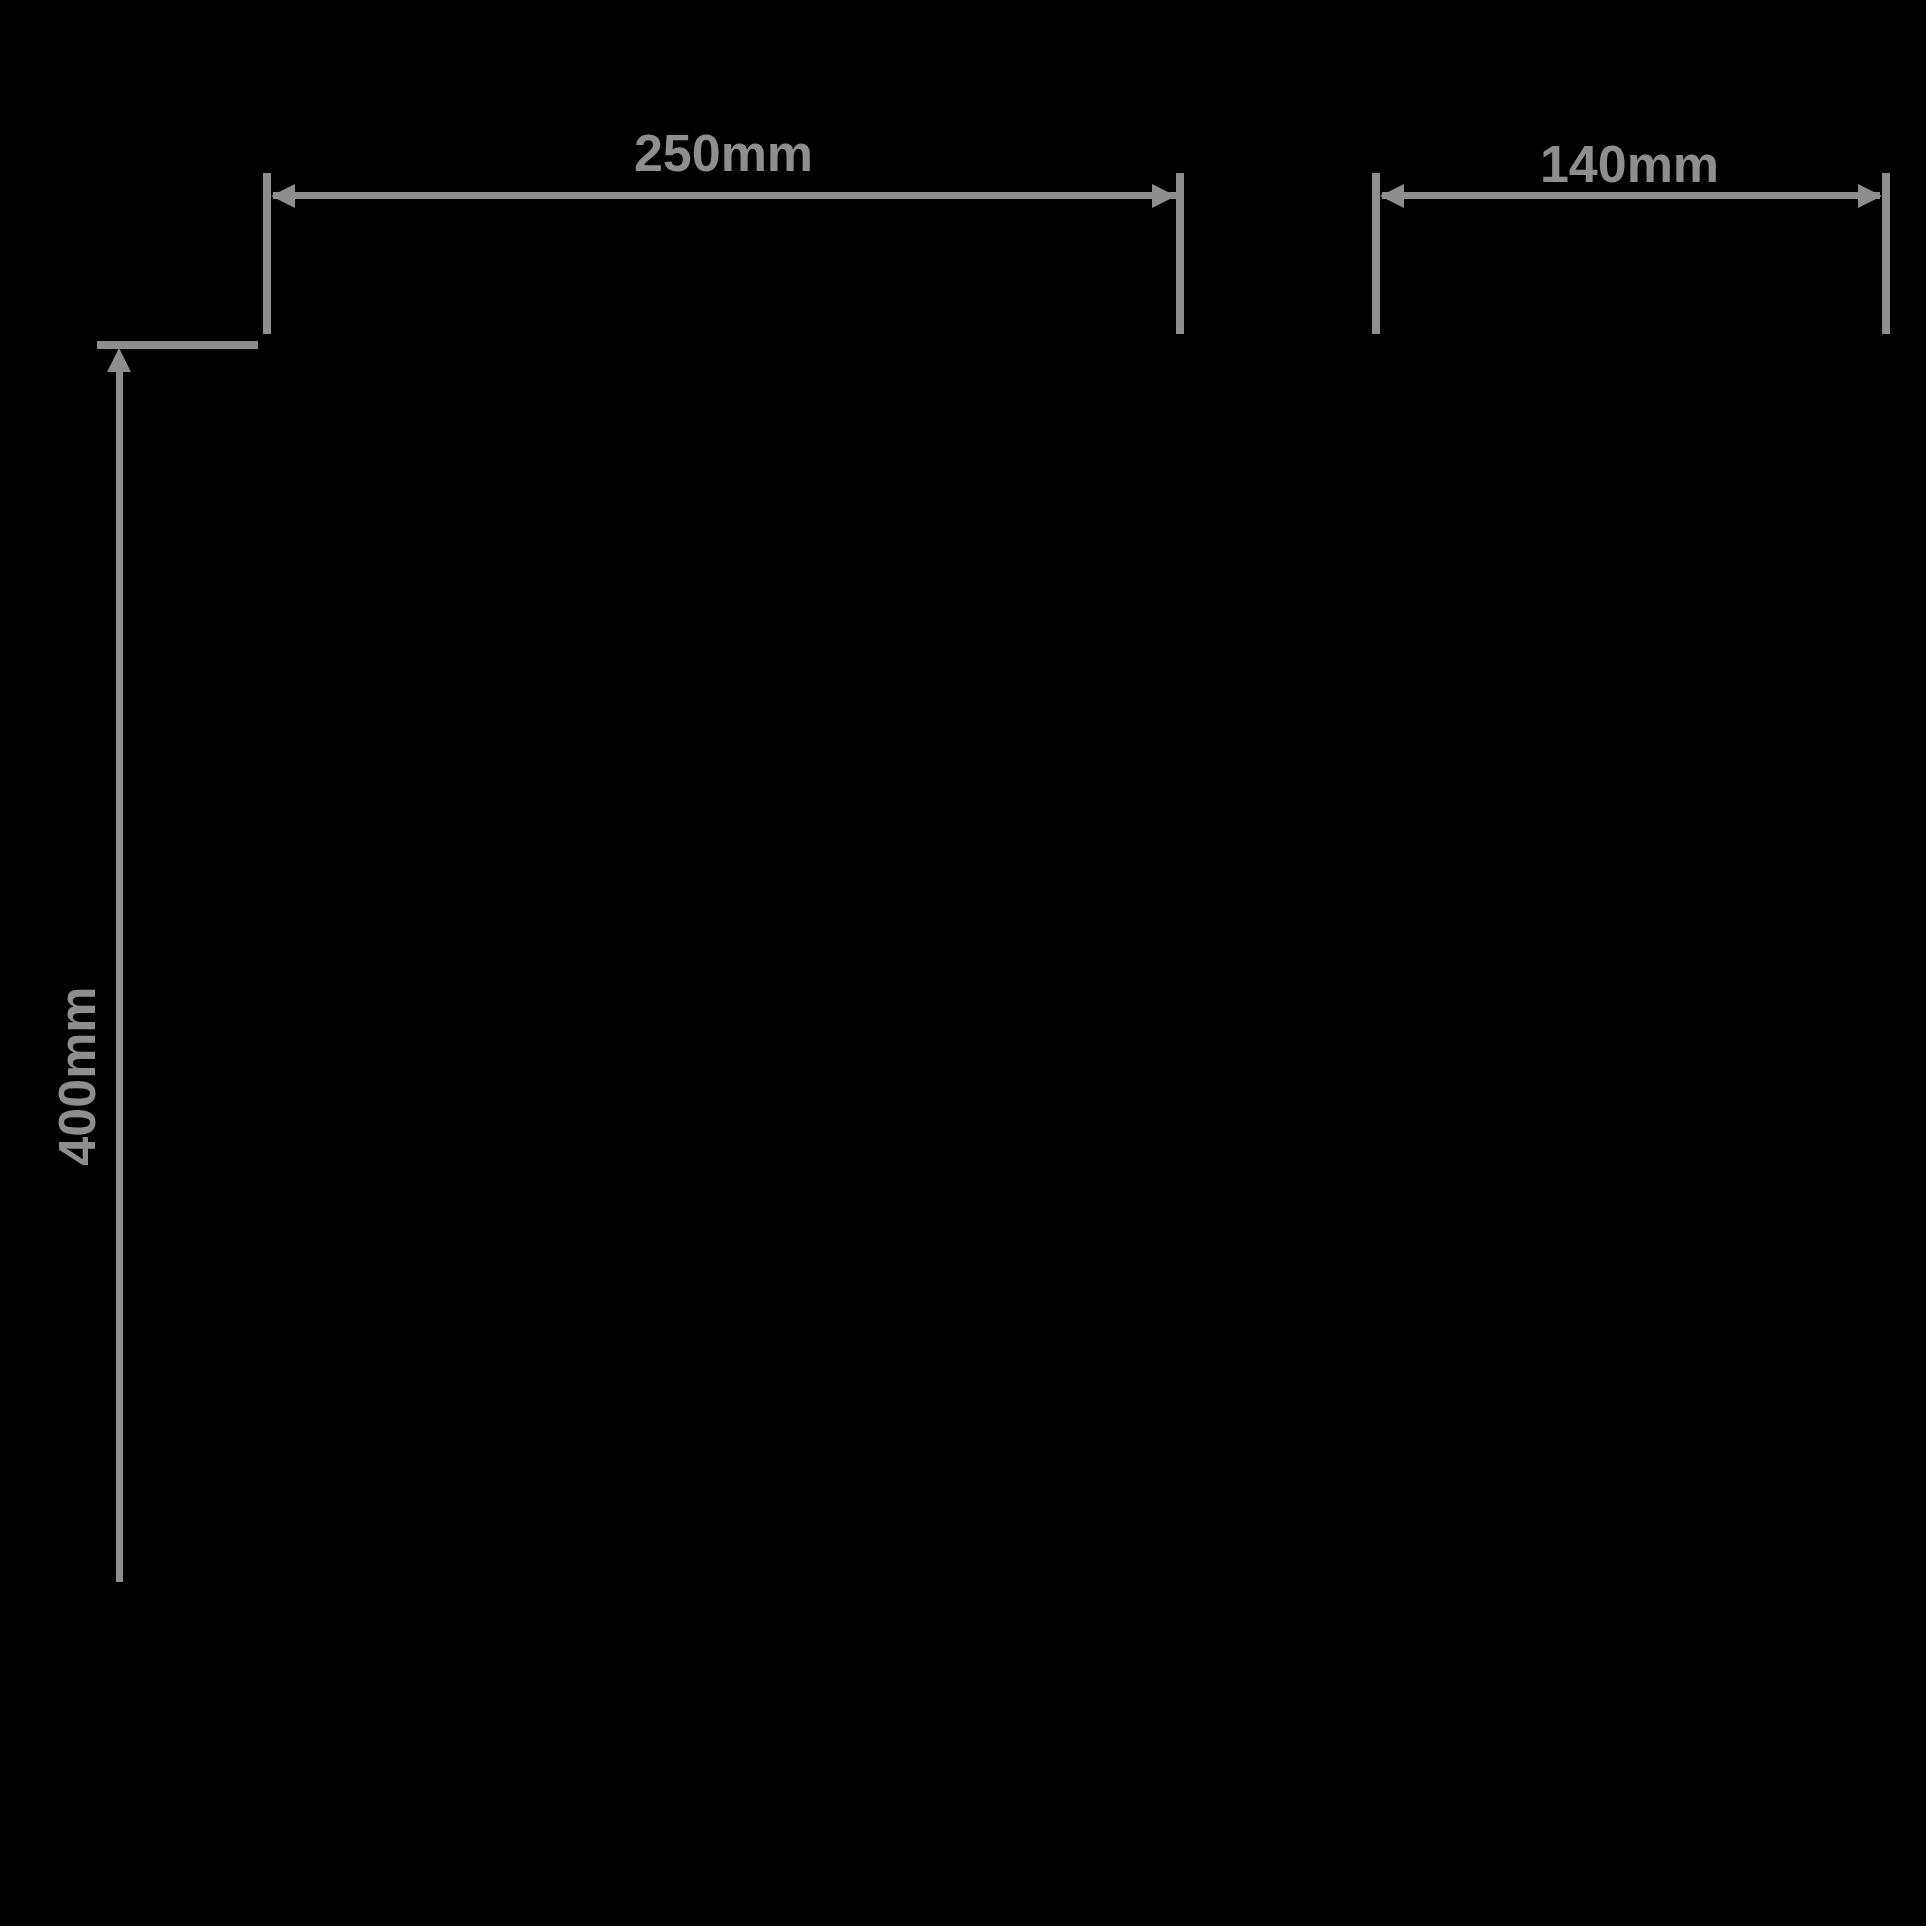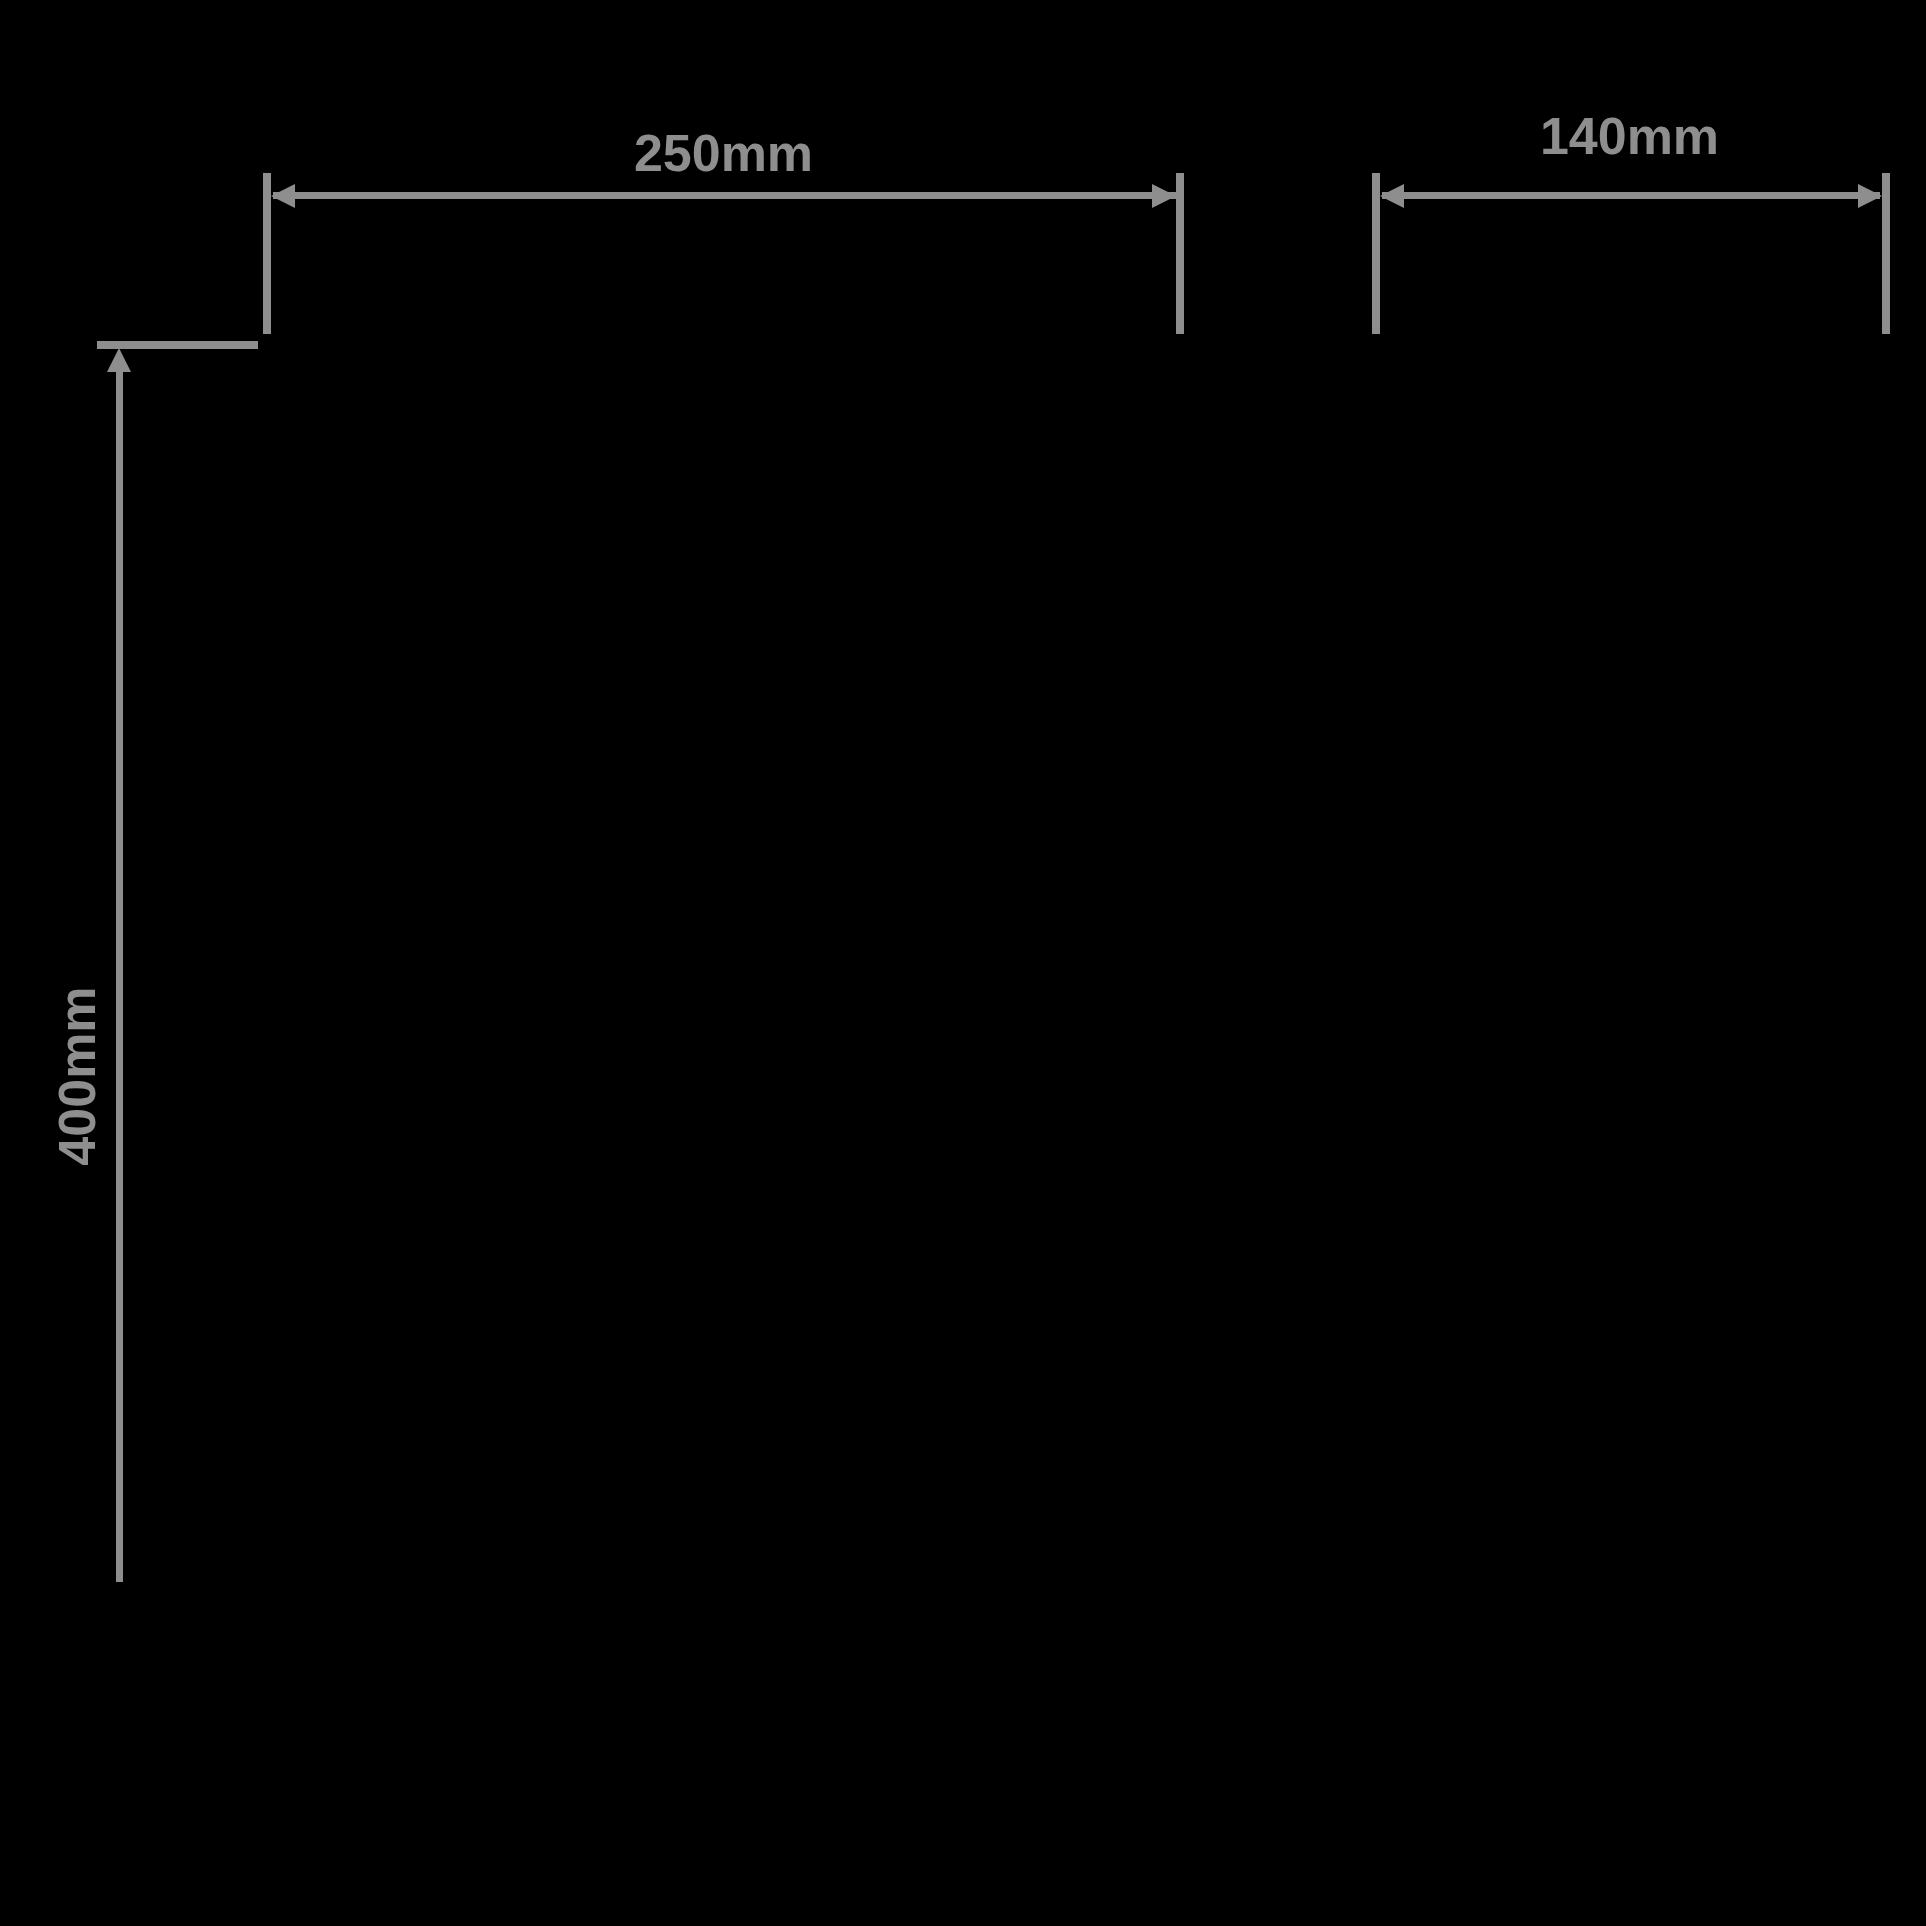--- a/index.html
+++ b/index.html
@@ -99,21 +99,21 @@
 
 <div class="canvas">
 
   <div class="dim-label" style="left:575px; top:127px;">250mm</div>
   <div class="tick v" style="left:263px;"></div>
   <div class="tick v" style="left:1176px;"></div>
   <div class="mline h" style="left:273px; width:903px;"></div>
   <div class="arrow left" style="left:271px;"></div>
   <div class="arrow right" style="left:1152px;"></div>
 
-  <div class="dim-label" style="left:1481px; top:110px;">140mm</div>
+  <div class="dim-label" style="left:1481px; top:138px;">140mm</div>
   <div class="tick v" style="left:1372px;"></div>
   <div class="tick v" style="left:1882px;"></div>
   <div class="mline h" style="left:1382px; width:498px;"></div>
   <div class="arrow left" style="left:1380px;"></div>
   <div class="arrow right" style="left:1858px;"></div>
 
   <div class="dim-label rot" style="left:-72px; top:1050px;">400mm</div>
   <div class="tick h" style="top:341px;"></div>
   <div class="tick h" style="top:1806px;"></div>
   <div class="mline v" style="top:358px; height:1438px;"></div>

